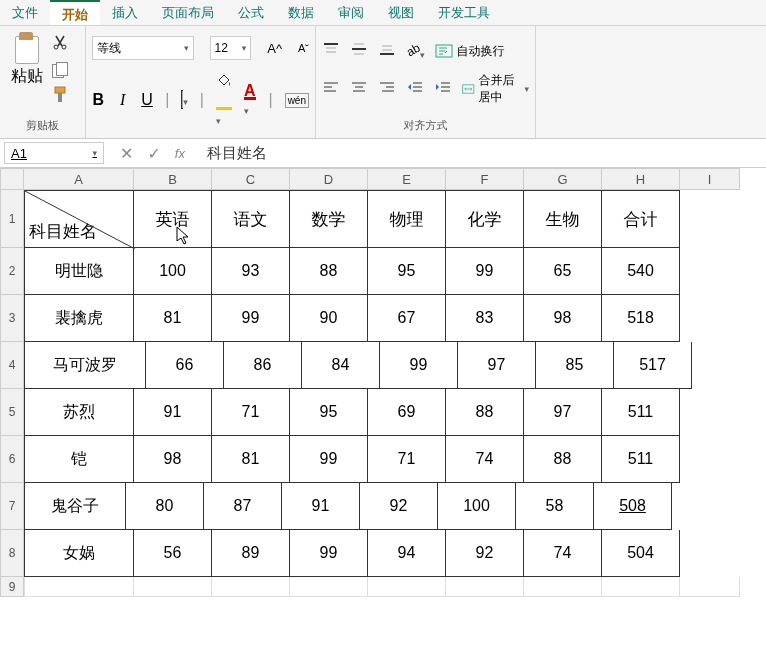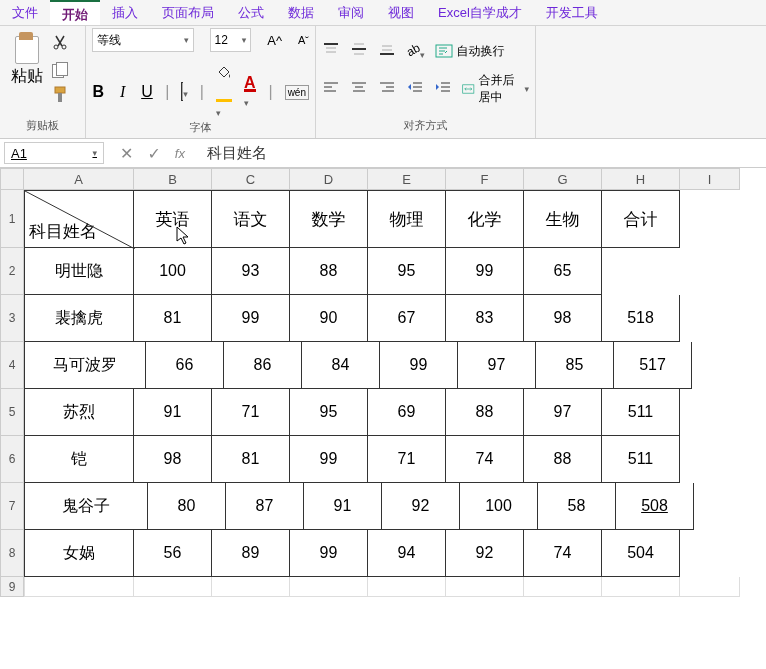--- a/index.html
+++ b/index.html
@@ -1,20 +1,20 @@
 <!DOCTYPE html>
 <html><head>
 <meta charset="utf-8">
 <style>
 *{box-sizing:border-box;margin:0;padding:0;font-family:"Microsoft YaHei","微软雅黑",sans-serif;}
 body{background:#fff;width:766px;height:669px;overflow:hidden;user-select:none;}
 .ribbon{background:#f5f5f5;}
 .tabs{display:flex;height:26px;border-bottom:1px solid #d4d4d4;}
-.tab{padding:4px 12px;font-size:13px;color:#6d28d9;cursor:pointer;}
-.tab.active{background:#fff;color:#701a75;font-weight:bold;border-top:2px solid #1a7041;}
+.tab{padding:4px 12px;font-size:13px;color:#0f766e;cursor:pointer;}
+.tab.active{background:#fff;color:#a16207;font-weight:bold;border-top:2px solid #1a7041;}
 .groups{display:flex;height:112px;background:#f5f5f5;}
 .group{display:flex;flex-direction:column;border-right:1px solid #d4d4d4;padding:2px 6px;}
 .group-body{flex:1;display:flex;align-items:center;gap:6px;}
 .group-label{text-align:center;font-size:11px;color:#555;padding-bottom:3px;}
 
 
 .clip{width:86px;}
 .clip-body{display:flex;gap:4px;align-items:flex-start;}
 .paste{display:flex;flex-direction:column;align-items:center;gap:2px;width:42px;padding-top:4px;}
 .paste-icon{width:28px;height:32px;position:relative;}
@@ -102,21 +102,20 @@
 <div class="ribbon">
   <div class="tabs">
     <div class="tab btn">文件</div>
     <div class="tab active btn">开始</div>
     <div class="tab btn">插入</div>
     <div class="tab btn">页面布局</div>
     <div class="tab btn">公式</div>
     <div class="tab btn">数据</div>
     <div class="tab btn">审阅</div>
     <div class="tab btn">视图</div>
-    <div class="tab btn">Excel自学成才</div>
     <div class="tab btn">开发工具</div>
   </div>
   <div class="groups">
 
     <div class="group clip">
       <div class="group-body clip-body">
         <div class="paste btn">
           <div class="paste-icon"></div>
           <div class="paste-label">粘贴</div>
         </div>
@@ -161,21 +160,20 @@
           <span class="btn"><svg viewBox="0 0 16 16">
                   <path d="M3 8 L8 3 L13 8 L8 13 Z" fill="none" stroke="#333"></path>
                   <path d="M13 10 Q15 12 13 14" fill="#333"></path>
                 </svg><span class="fill-bar"></span><span class="caret">▾</span></span>
           <span class="btn"><span class="color-btn">A</span><span class="caret">▾</span></span>
           <span style="color:#999">|</span>
           <span class="wen btn">wén</span>
         </div>
       </div>
         </div>
-      <div class="group-label">字体</div>
     </div>
 
     <div class="group align">
       <div class="group-body">
           <div class="align-rows">
         <div class="align-row">
           <span class="al-btn btn"><svg viewBox="0 0 18 14">
                   <line x1="2" y1="2" x2="16" y2="2" stroke="#333" stroke-width="2"></line>
                   <line x1="4" y1="6" x2="14" y2="6" stroke="#aaa"></line>
                   <line x1="4" y1="10" x2="14" y2="10" stroke="#aaa"></line>
@@ -300,20 +298,21 @@
           <div class="cell colD" style="height: 58px; border-top: 1px solid rgb(51, 51, 51); width: 78px;">合计</div>
         </div>
         <div class="datarow">
           <div class="cell colA first" style="height: 47px; width: 110px;">明世隐</div>
           <div class="cell colD" style="height: 47px; width: 78px;">100</div>
           <div class="cell colD" style="height: 47px; width: 78px;">93</div>
           <div class="cell colD" style="height: 47px; width: 78px;">88</div>
           <div class="cell colD" style="height: 47px; width: 78px;">95</div>
           <div class="cell colD" style="height: 47px; width: 78px;">99</div>
           <div class="cell colD" style="height: 47px; width: 78px;">65</div>
+          <div class="cell colD" style="height: 47px; width: 78px;">540</div>
         </div>
         <div class="datarow">
           <div class="cell colA first" style="height: 47px; width: 110px;">裴擒虎</div>
           <div class="cell colD" style="height: 47px; width: 78px;">81</div>
           <div class="cell colD" style="height: 47px; width: 78px;">99</div>
           <div class="cell colD" style="height: 47px; width: 78px;">90</div>
           <div class="cell colD" style="height: 47px; width: 78px;">67</div>
           <div class="cell colD" style="height: 47px; width: 78px;">83</div>
           <div class="cell colD" style="height: 47px; width: 78px;">98</div>
           <div class="cell colD" style="height: 47px; width: 78px;">518</div>
@@ -342,21 +341,21 @@
           <div class="cell colA first" style="height: 47px; width: 110px;">铠</div>
           <div class="cell colD" style="height: 47px; width: 78px;">98</div>
           <div class="cell colD" style="height: 47px; width: 78px;">81</div>
           <div class="cell colD" style="height: 47px; width: 78px;">99</div>
           <div class="cell colD" style="height: 47px; width: 78px;">71</div>
           <div class="cell colD" style="height: 47px; width: 78px;">74</div>
           <div class="cell colD" style="height: 47px; width: 78px;">88</div>
           <div class="cell colD" style="height: 47px; width: 78px;">511</div>
         </div>
         <div class="datarow">
-          <div class="cell colA first" style="height: 47px; width: 124px; text-align: center;">鬼谷子</div>
+          <div class="cell colA first" style="height: 47px; width: 102px; text-align: center;">鬼谷子</div>
           <div class="cell colD" style="height: 47px; width: 78px;">80</div>
           <div class="cell colD" style="height: 47px; width: 78px;">87</div>
           <div class="cell colD" style="height: 47px; width: 78px;">91</div>
           <div class="cell colD" style="height: 47px; width: 78px;">92</div>
           <div class="cell colD" style="height: 47px; width: 78px;">100</div>
           <div class="cell colD" style="height: 47px; width: 78px;">58</div>
           <div class="cell colD" style="height: 47px; width: 78px; text-decoration: underline;">508</div>
         </div>
         <div class="datarow">
           <div class="cell colA first" style="height: 47px; width: 110px;">女娲</div>

